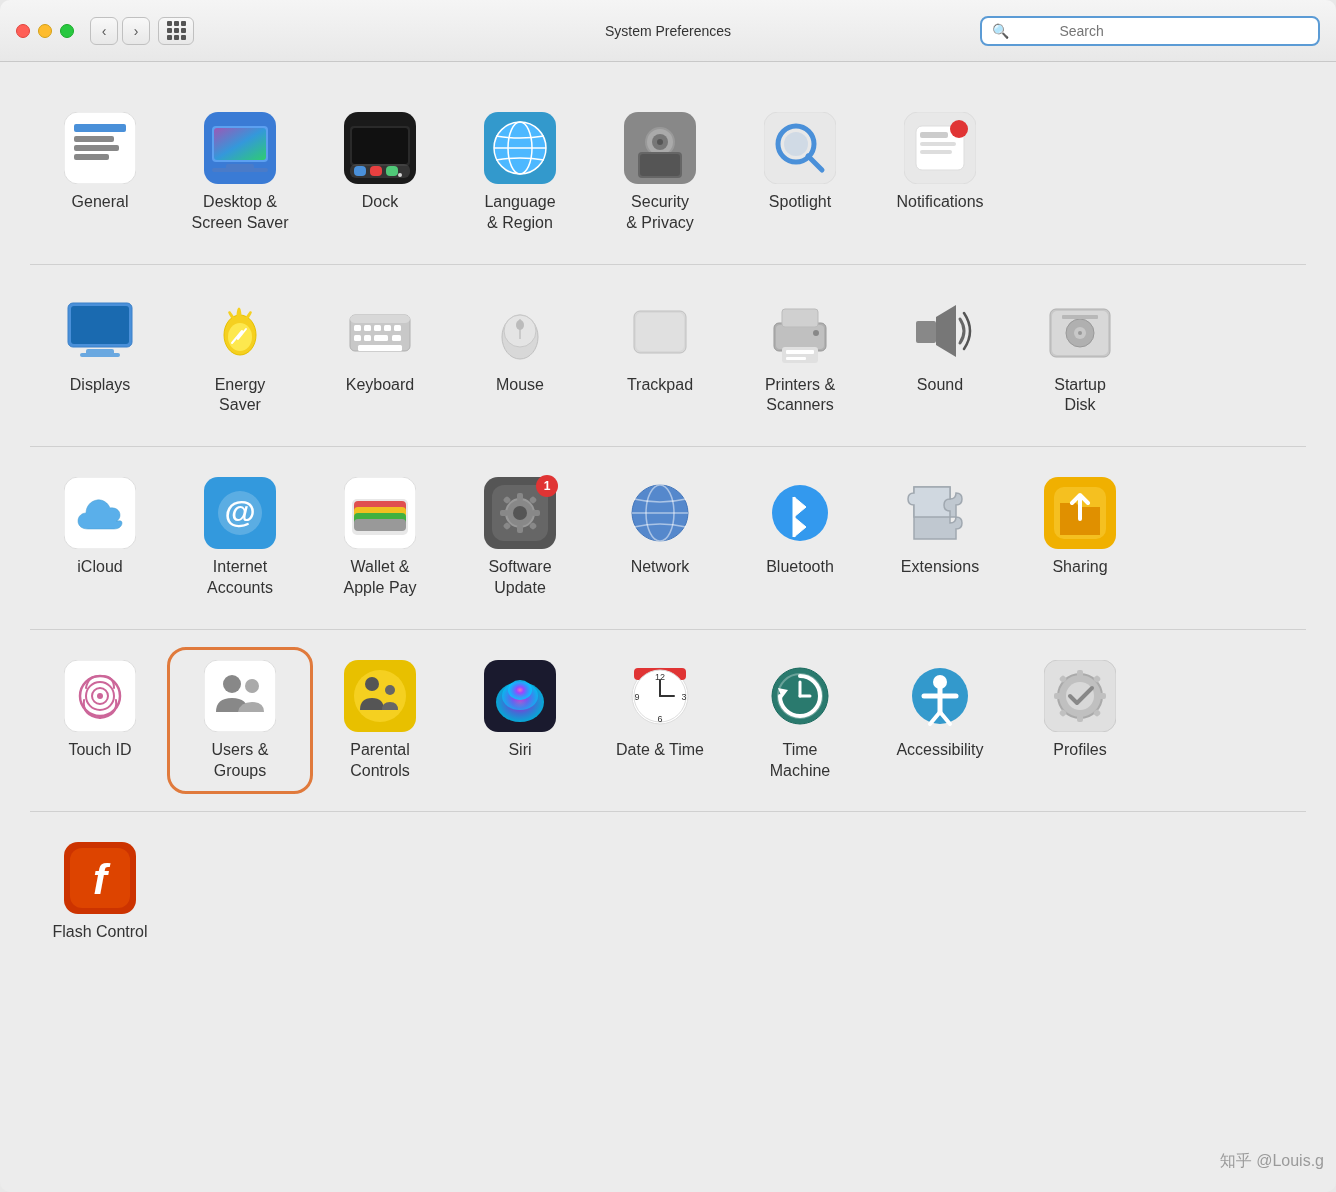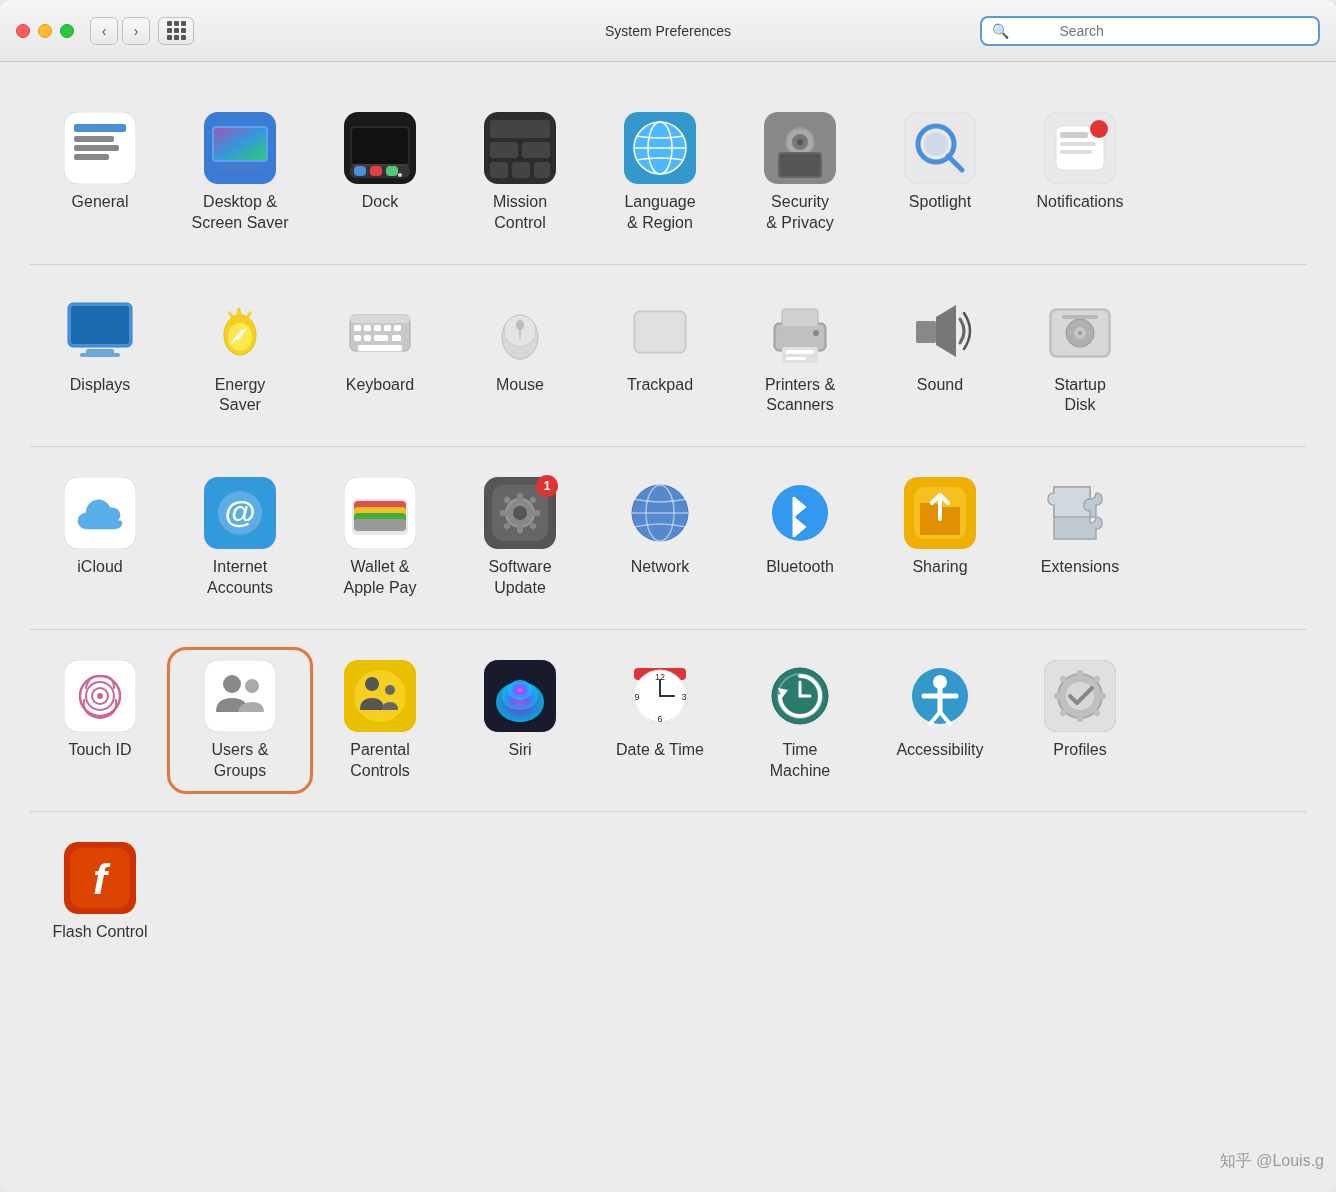--- a/index.html
+++ b/index.html
@@ -250,34 +250,20 @@
             <rect x="6" y="52" width="60" height="14" rx="6" fill="rgba(200,200,200,0.15)"></rect>
             <rect x="10" y="54" width="12" height="10" rx="4" fill="#4a90d9"></rect>
             <rect x="26" y="54" width="12" height="10" rx="4" fill="#e84040"></rect>
             <rect x="42" y="54" width="12" height="10" rx="4" fill="#50c878"></rect>
             <circle cx="56" cy="63" r="2" fill="white" opacity="0.8"></circle>
           </svg>
         </div>
         <div class="pref-label">Dock</div>
       </div>
 
-      <div class="pref-item">
-        <div class="pref-icon">
-          <svg width="72" height="72" viewBox="0 0 72 72">
-            <rect width="72" height="72" rx="14" fill="#2d2d2d"></rect>
-            <rect x="6" y="8" width="60" height="18" rx="3" fill="#444"></rect>
-            <rect x="6" y="30" width="28" height="16" rx="3" fill="#444"></rect>
-            <rect x="38" y="30" width="28" height="16" rx="3" fill="#444"></rect>
-            <rect x="6" y="50" width="18" height="16" rx="3" fill="#444"></rect>
-            <rect x="28" y="50" width="18" height="16" rx="3" fill="#444"></rect>
-            <rect x="50" y="50" width="16" height="16" rx="3" fill="#444"></rect>
-          </svg>
-        </div>
-        <div class="pref-label">Mission<br>Control</div>
-      </div>
 
       <div class="pref-item">
         <div class="pref-icon">
           <svg width="72" height="72" viewBox="0 0 72 72">
             <rect width="72" height="72" rx="14" fill="#3399cc"></rect>
             <circle cx="36" cy="36" r="26" fill="#4db8ff" stroke="white" stroke-width="1.5"></circle>
             <ellipse cx="36" cy="36" rx="12" ry="26" fill="none" stroke="white" stroke-width="1.5"></ellipse>
             <line x1="10" y1="36" x2="62" y2="36" stroke="white" stroke-width="1.5"></line>
             <path d="M12 24 Q36 28 60 24" fill="none" stroke="white" stroke-width="1.5"></path>
             <path d="M12 48 Q36 44 60 48" fill="none" stroke="white" stroke-width="1.5"></path>
@@ -535,41 +521,41 @@
             <path d="M30 40 L42 50 L30 60 L30 40Z" fill="white" stroke="white" stroke-width="1"></path>
             <line x1="30" y1="20" x2="30" y2="60" stroke="white" stroke-width="3"></line>
           </svg>
         </div>
         <div class="pref-label">Bluetooth</div>
       </div>
 
       <div class="pref-item">
         <div class="pref-icon">
           <svg width="72" height="72" viewBox="0 0 72 72">
+            <rect width="72" height="72" rx="14" fill="transparent"></rect>
+
+            <path d="M10 10 L46 10 L46 22 Q52 22 52 16 Q58 16 58 22 Q58 28 52 28 L52 40 L46 40 L46 46 Q52 46 52 40 Q58 40 58 46 Q58 52 52 52 L52 62 L10 62 Z" fill="#c0c8d0" stroke="#a0a8b0" stroke-width="1.5"></path>
+            <path d="M10 28 Q4 28 4 22 Q4 16 10 16 L10 10 L46 10 L46 22 Q40 22 40 28 Q40 34 46 34 L46 40 L10 40 Z" fill="#d0d8e0" stroke="#a0a8b0" stroke-width="1.5"></path>
+          </svg>
+        </div>
+        <div class="pref-label">Extensions</div>
+      </div>
+
+      <div class="pref-item">
+        <div class="pref-icon">
+          <svg width="72" height="72" viewBox="0 0 72 72">
             <rect width="72" height="72" rx="14" fill="#f0b000"></rect>
             <rect x="10" y="10" width="52" height="52" rx="10" fill="#f5c020"></rect>
 
             <path d="M16 30 L56 30 L56 58 L16 58 Z" fill="#e09000" rx="3"></path>
             <path d="M16 30 L16 26 L32 26 L36 30 Z" fill="#e09000"></path>
             <path d="M36 18 L36 42 M28 26 L36 18 L44 26" fill="none" stroke="white" stroke-width="4" stroke-linecap="round" stroke-linejoin="round"></path>
           </svg>
         </div>
         <div class="pref-label">Sharing</div>
-      </div>
-
-      <div class="pref-item">
-        <div class="pref-icon">
-          <svg width="72" height="72" viewBox="0 0 72 72">
-            <rect width="72" height="72" rx="14" fill="transparent"></rect>
-
-            <path d="M10 10 L46 10 L46 22 Q52 22 52 16 Q58 16 58 22 Q58 28 52 28 L52 40 L46 40 L46 46 Q52 46 52 40 Q58 40 58 46 Q58 52 52 52 L52 62 L10 62 Z" fill="#c0c8d0" stroke="#a0a8b0" stroke-width="1.5"></path>
-            <path d="M10 28 Q4 28 4 22 Q4 16 10 16 L10 10 L46 10 L46 22 Q40 22 40 28 Q40 34 46 34 L46 40 L10 40 Z" fill="#d0d8e0" stroke="#a0a8b0" stroke-width="1.5"></path>
-          </svg>
-        </div>
-        <div class="pref-label">Extensions</div>
       </div>
     </div>
 
     <div class="section">
 
       <div class="pref-item">
         <div class="pref-icon">
           <svg width="72" height="72" viewBox="0 0 72 72">
             <rect width="72" height="72" rx="14" fill="white" stroke="#ddd"></rect>
 

